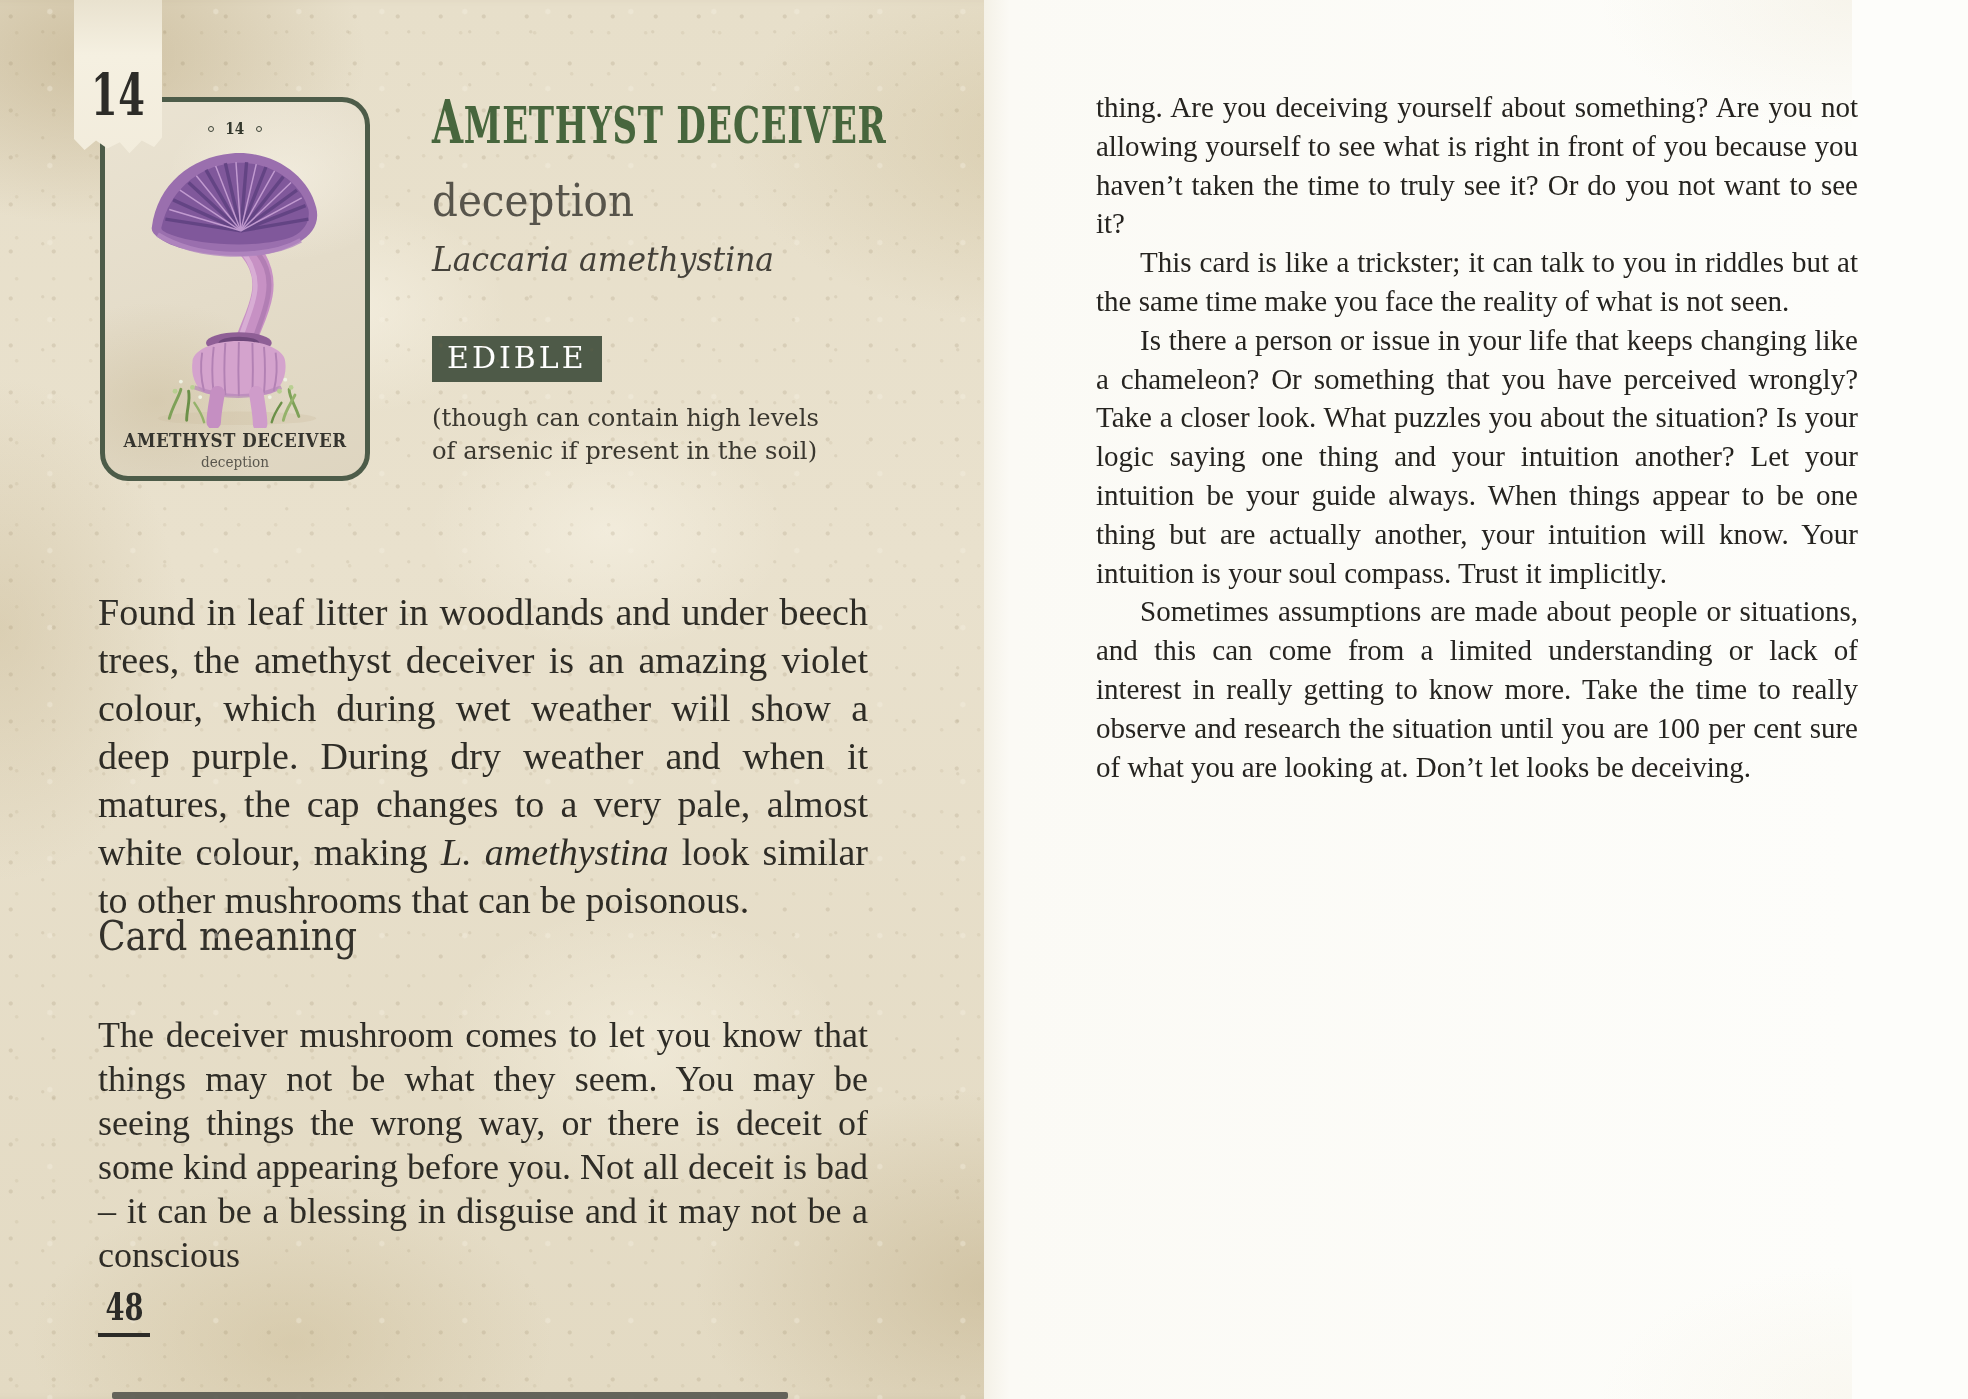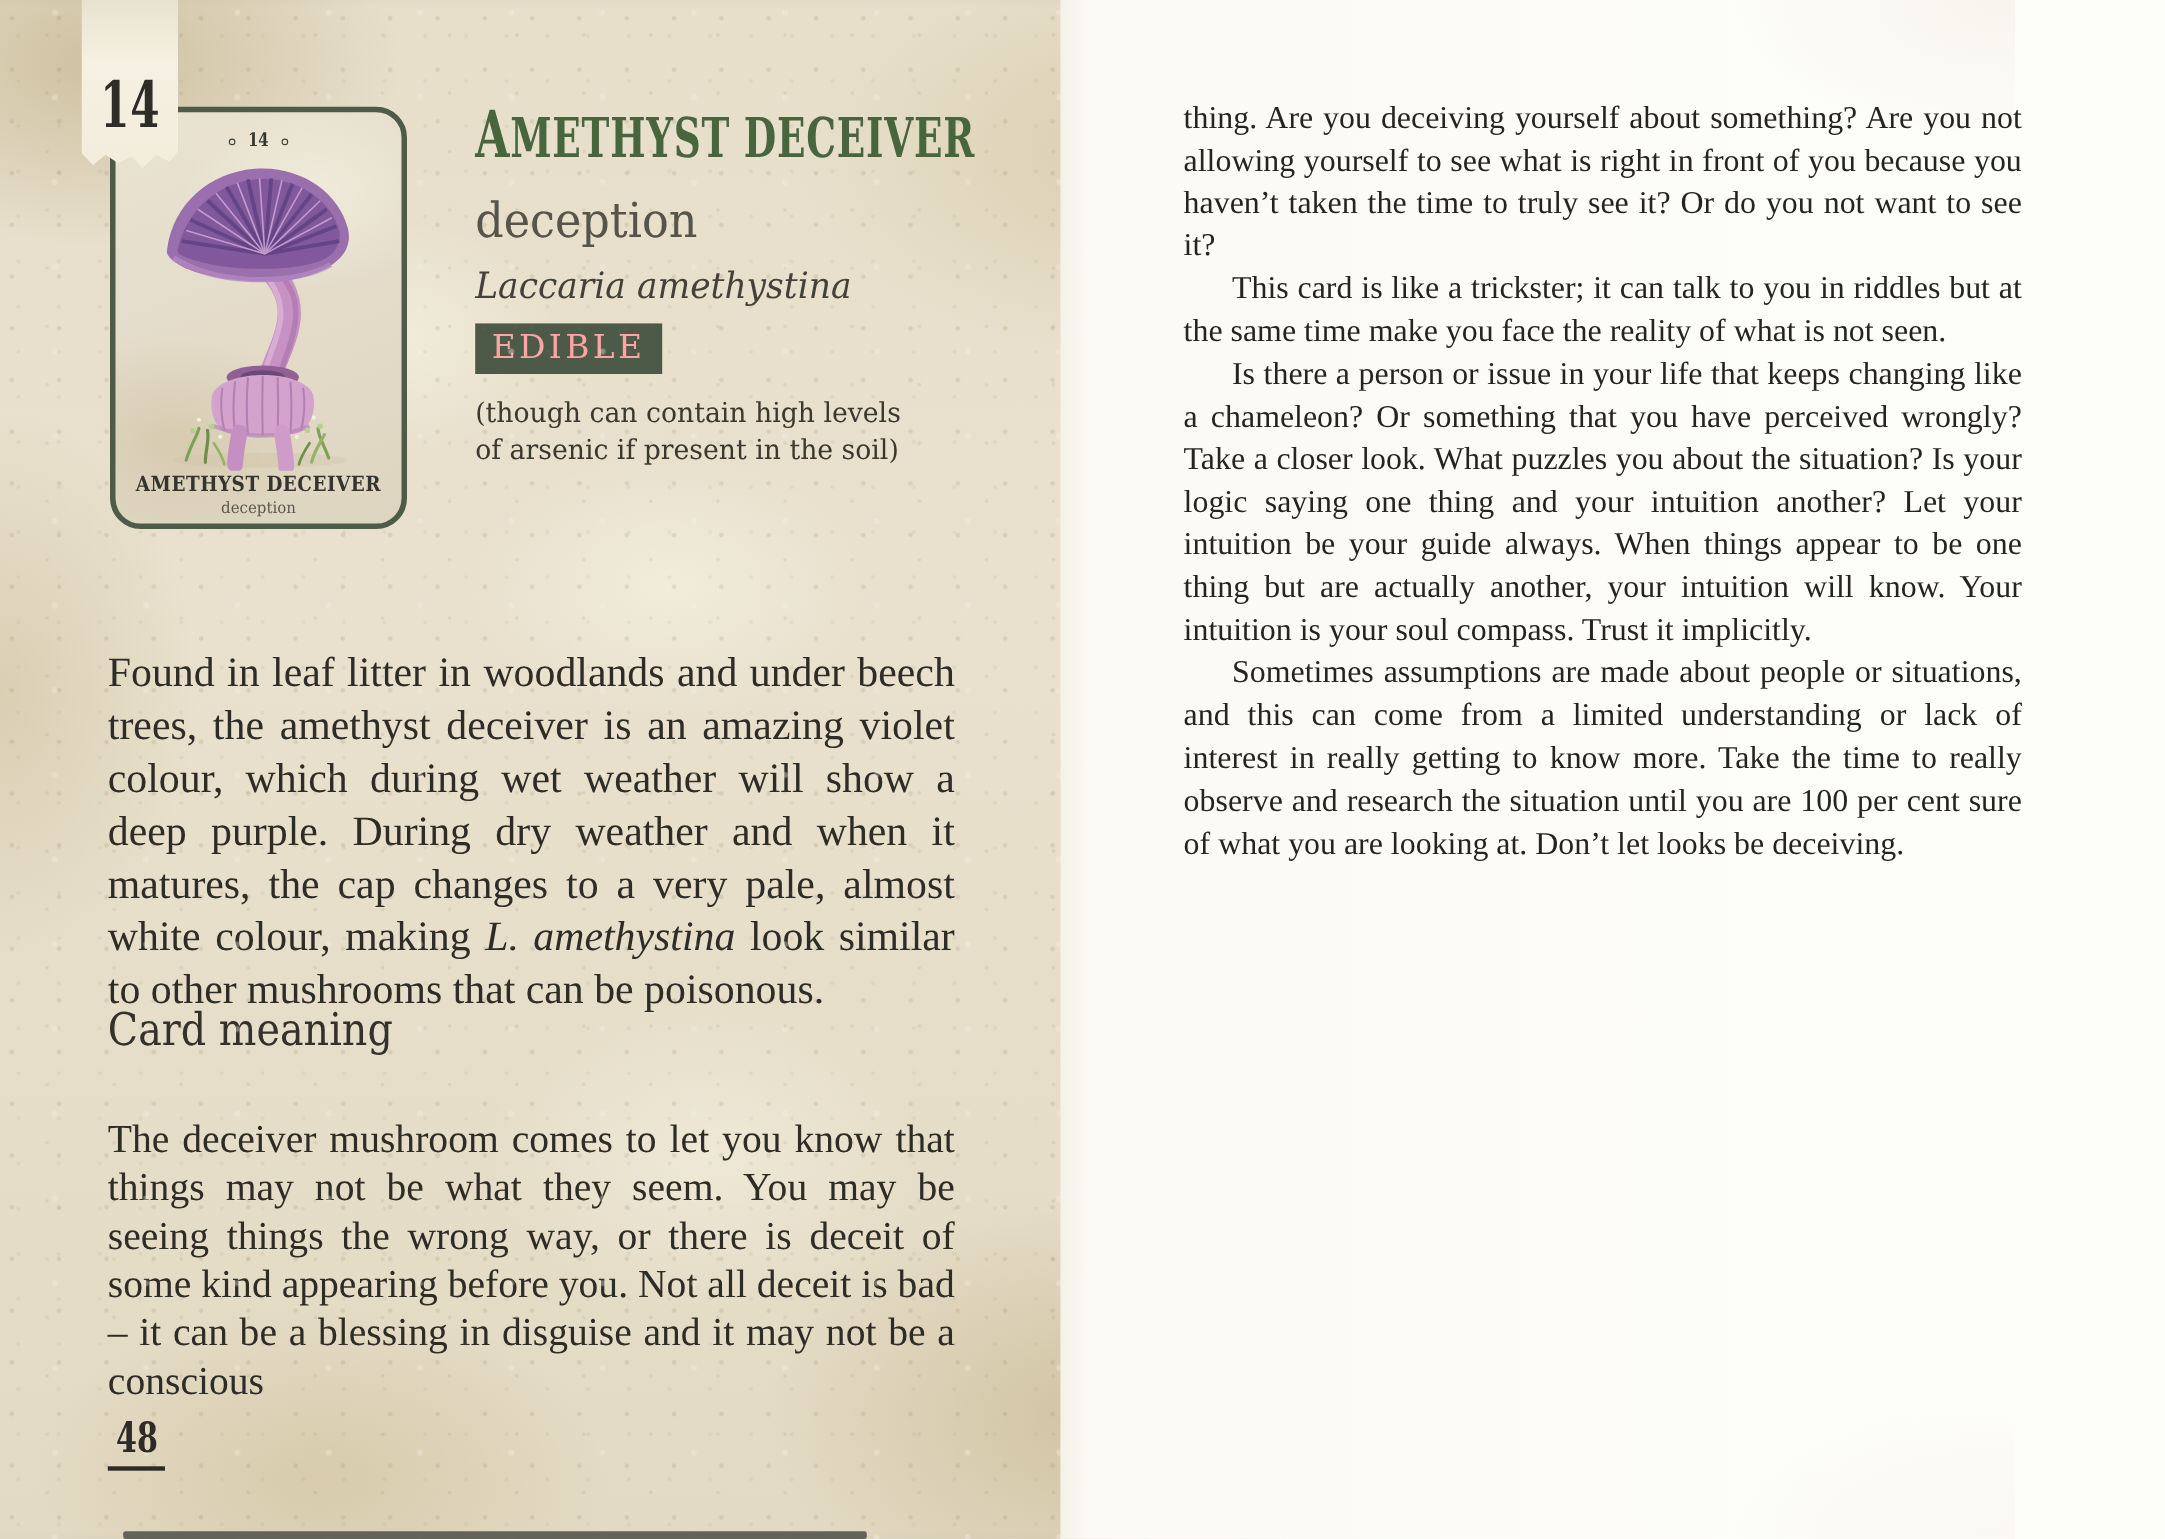--- a/index.html
+++ b/index.html
@@ -26,21 +26,21 @@
   .page-left::after{
     content:"";position:absolute;inset:0;pointer-events:none;opacity:.75;
     background-image:
       radial-gradient(circle at 25% 35%, rgba(125,105,70,.20) 0 1.5px, transparent 2.6px),
       radial-gradient(circle at 70% 60%, rgba(125,105,70,.16) 0 1.1px, transparent 2.1px),
       radial-gradient(circle at 45% 80%, rgba(150,130,90,.14) 0 1.3px, transparent 2.3px),
       radial-gradient(circle at 60% 15%, rgba(245,240,226,.5) 0 2px, transparent 3.4px);
     background-size:43px 47px, 61px 53px, 37px 41px, 83px 77px;
   }
   .page-right{
-    left:964px;width:868px;
+    left:984px;width:868px;
     background:
       radial-gradient(ellipse 420px 220px at 100% 0%, rgba(235,228,208,.35), transparent 60%),
       radial-gradient(ellipse 420px 220px at 100% 100%, rgba(240,234,216,.28), transparent 60%),
       linear-gradient(90deg,#f4f1e7,#fbfaf5 3%,#fdfdfa);
   }
 
   
   .tab{
     position:absolute;left:74px;top:0;width:88px;height:158px;z-index:5;
     background:linear-gradient(180deg,#e9e2cf,#f5f0e1 35%,#f2ecdc);
@@ -96,21 +96,21 @@
   .main-title::first-letter{font-size:1.18em;}
   .subtitle{
     margin:26px 0 0 0;font-family:"DejaVu Serif", serif;font-size:44px;line-height:1;
     color:#57544b;transform:scaleX(.92);transform-origin:left top;
   }
   .latin-name{
     margin:20px 0 0 0;font-family:"DejaVu Serif", serif;font-style:italic;font-size:33px;
     line-height:1;color:#44413a;transform:scaleX(.95);transform-origin:left top;
   }
   .edible-badge{
-    display:inline-block;margin-top:18px;background:#4e5a48;color:#fca5a5;
+    display:inline-block;margin-top:60px;background:#4e5a48;color:#ffffff;
     font-family:"DejaVu Serif", serif;font-size:30px;line-height:1;
     letter-spacing:3px;padding:7px 15px 9px 15px;
   }
   .edible-note{
     margin:19px 0 0 0;width:425px;font-family:"DejaVu Serif", serif;font-size:25px;
     line-height:33px;color:#3b3830;transform:scaleX(.97);transform-origin:left top;
   }
 
   
   .body-text{color:#2e2c26;text-align:justify;}

